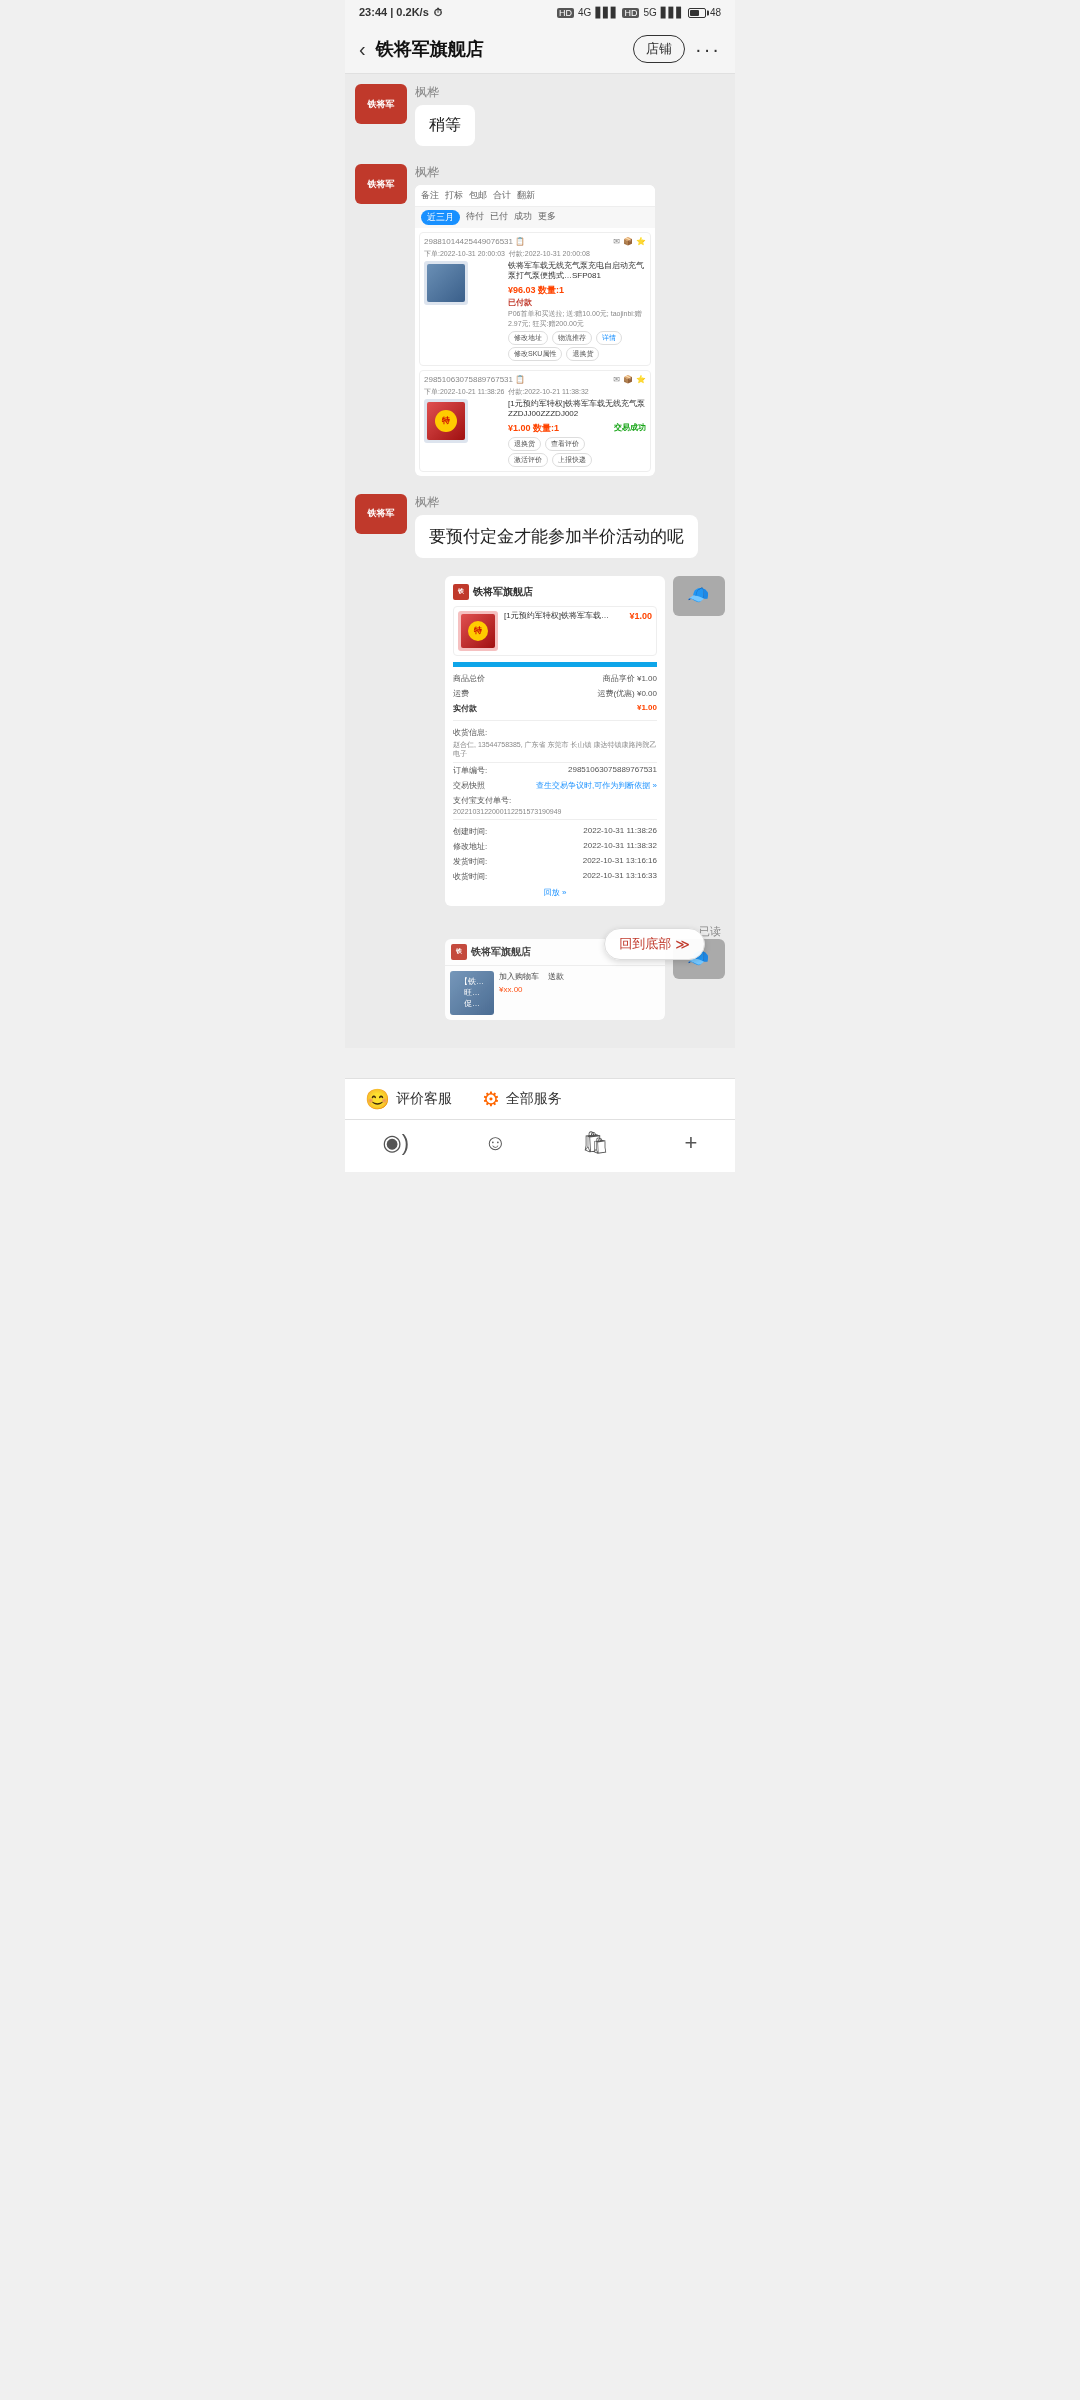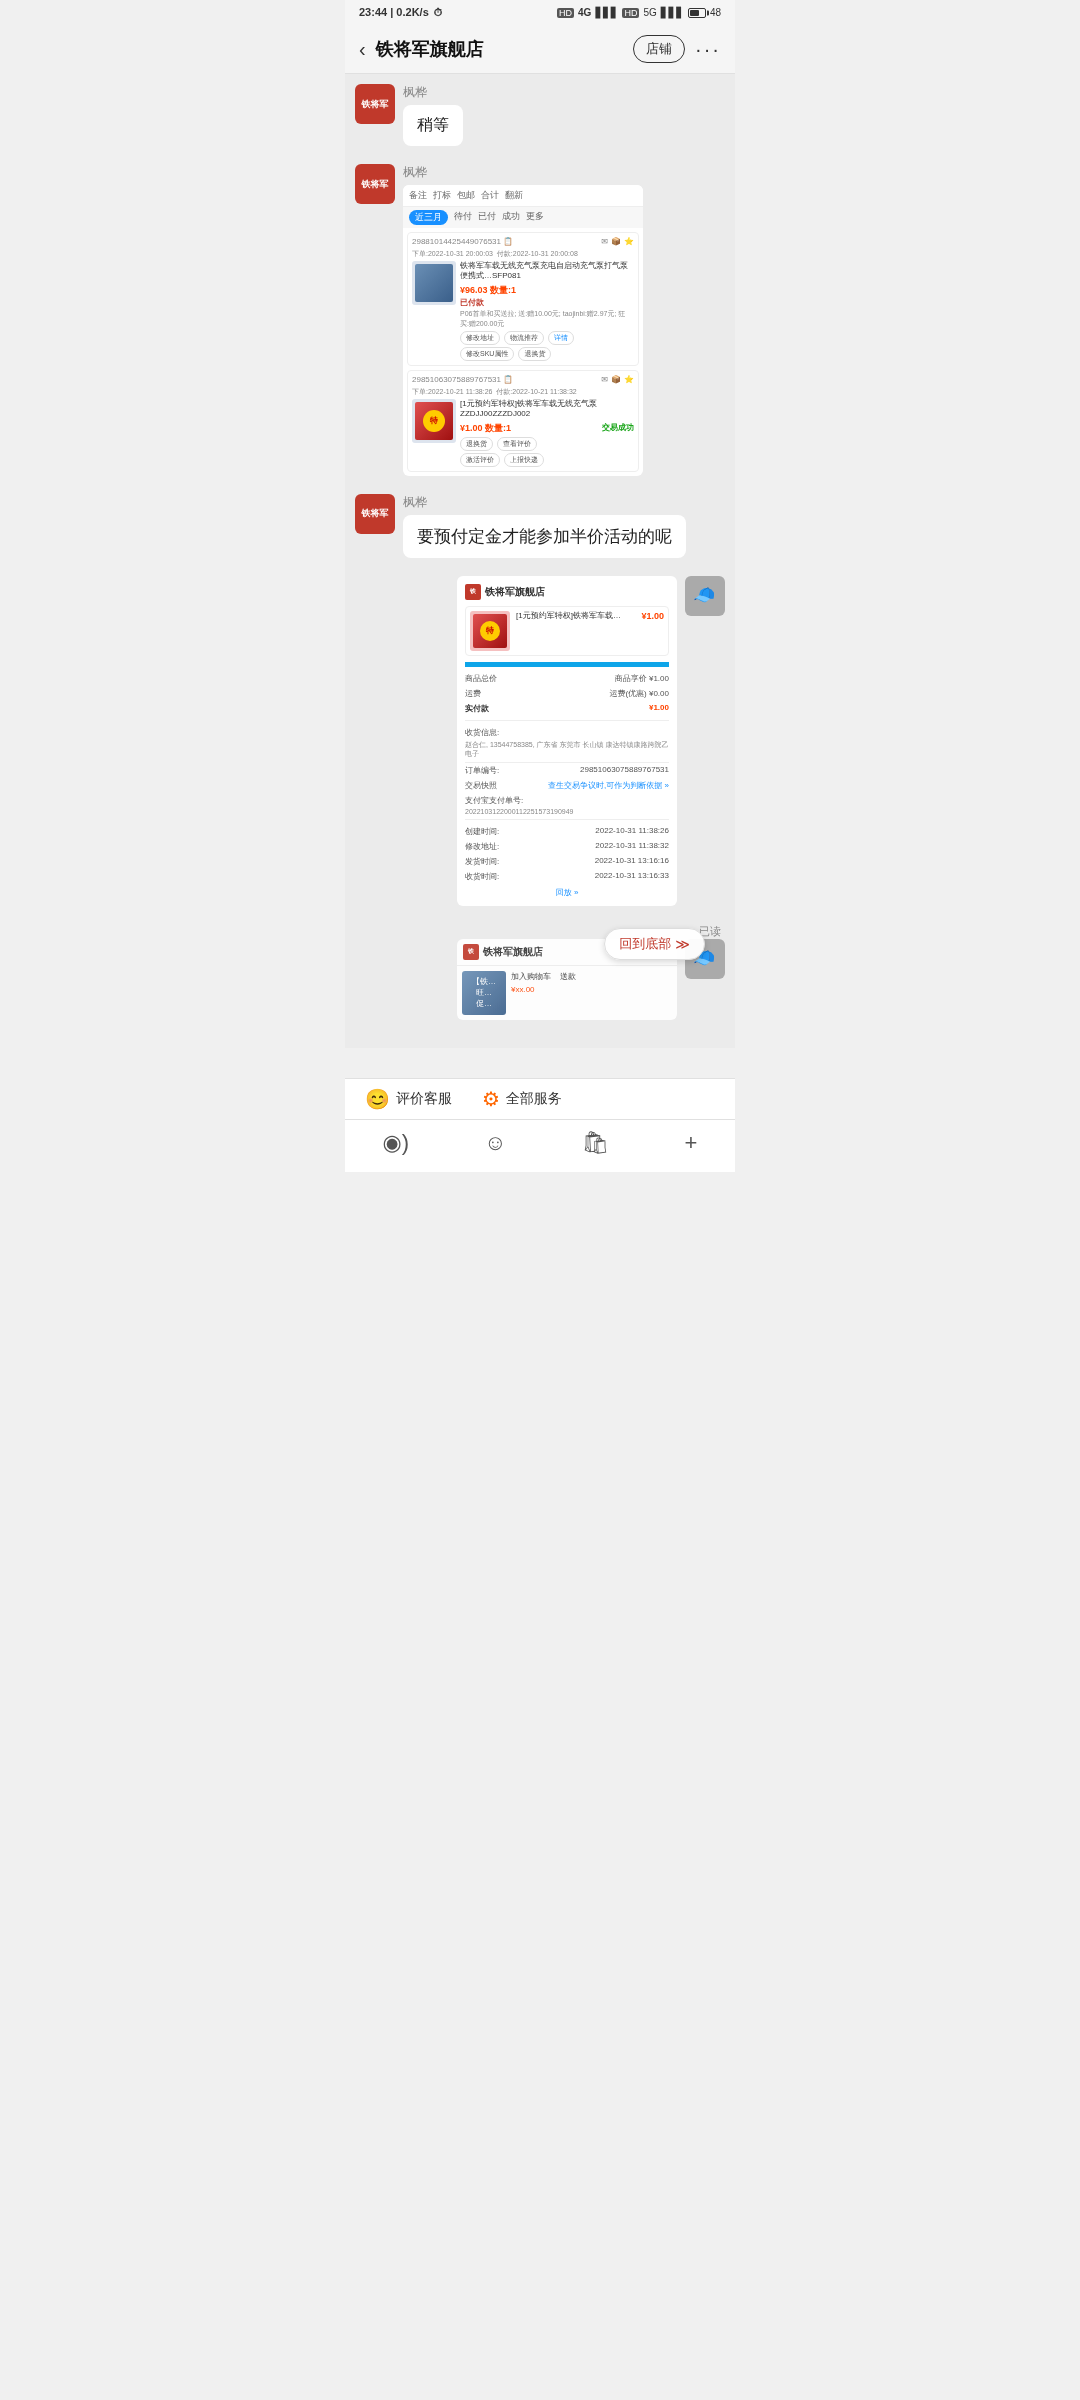--- a/index.html
+++ b/index.html
@@ -58,21 +58,21 @@
       display: flex;
       align-items: flex-start;
       margin-bottom: 18px;
     }
     .msg-row.right {
       flex-direction: row-reverse;
     }
 
     
     .avatar {
-      width: 40px; height: 40px; border-radius: 6px; flex-shrink: 0;
+      width: 52px; height: 40px; border-radius: 6px; flex-shrink: 0;
       background: #c0392b;
       display: flex; align-items: center; justify-content: center;
       font-size: 11px; color: #fff; font-weight: 600; line-height: 1.2; text-align: center;
     }
     .avatar.right-avatar {
       background: #888;
       overflow: hidden;
     }
 
     
@@ -134,21 +134,21 @@
       display: flex; justify-content: space-between; font-size: 8px; color: #888; margin-bottom: 3px;
     }
     .order-item-body {
       display: flex; gap: 4px;
     }
     .order-product-img {
       width: 44px; height: 44px; background: #dde4ee; border-radius: 3px; flex-shrink: 0;
       display: flex; align-items: center; justify-content: center; font-size: 7px; color: #888;
     }
     .order-product-info {
-      flex: 1; font-size: 8px; color: #333;
+      flex: 1; font-size: 8px; color: #333; margin-left: 36px;
     }
     .order-product-price { color: #ff4400; font-size: 9px; font-weight: 600; }
     .order-status { color: #ff4400; font-size: 8px; font-weight: 600; }
     .order-actions { display: flex; gap: 4px; flex-wrap: wrap; margin-top: 2px; }
     .order-action-btn {
       border: 1px solid #ddd; border-radius: 8px; padding: 1px 5px; font-size: 7px; color: #555;
     }
 
     
     .receipt-screenshot {
@@ -249,21 +249,21 @@
 <body>
 
 <div class="status-bar">
   <div class="status-left">
     <span>23:44</span> |
     <span>0.2K/s</span>
     <span style="margin-left:2px;">⏱</span>
   </div>
   <div class="status-right">
     <span style="font-size:9px;background:#555;color:#fff;border-radius:2px;padding:0 2px;">HD</span>
-    <span style="font-size:10px;font-weight:bold;">4G</span>
+    <span style="font-size:10px;">4G</span>
     <span>▋▋▋</span>
     <span style="font-size:9px;background:#555;color:#fff;border-radius:2px;padding:0 2px;">HD</span>
     <span style="font-size:10px;">5G</span>
     <span>▋▋▋</span>
     <div class="battery-icon">
       <div class="battery-fill"></div>
     </div>
     <span>48</span>
   </div>
 </div>

